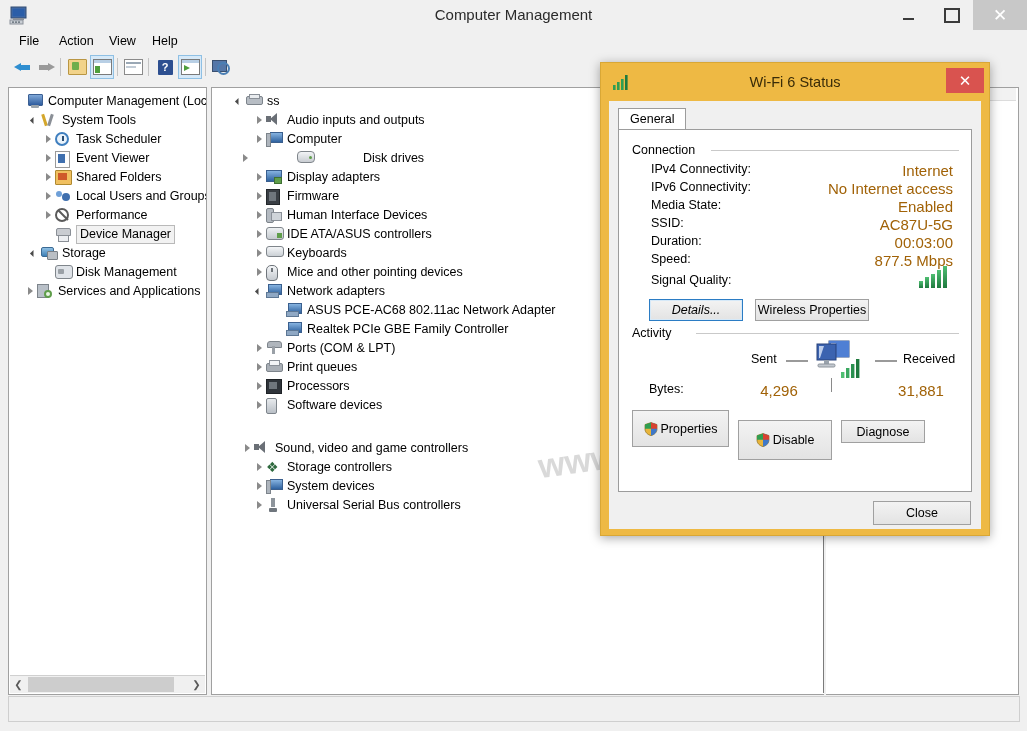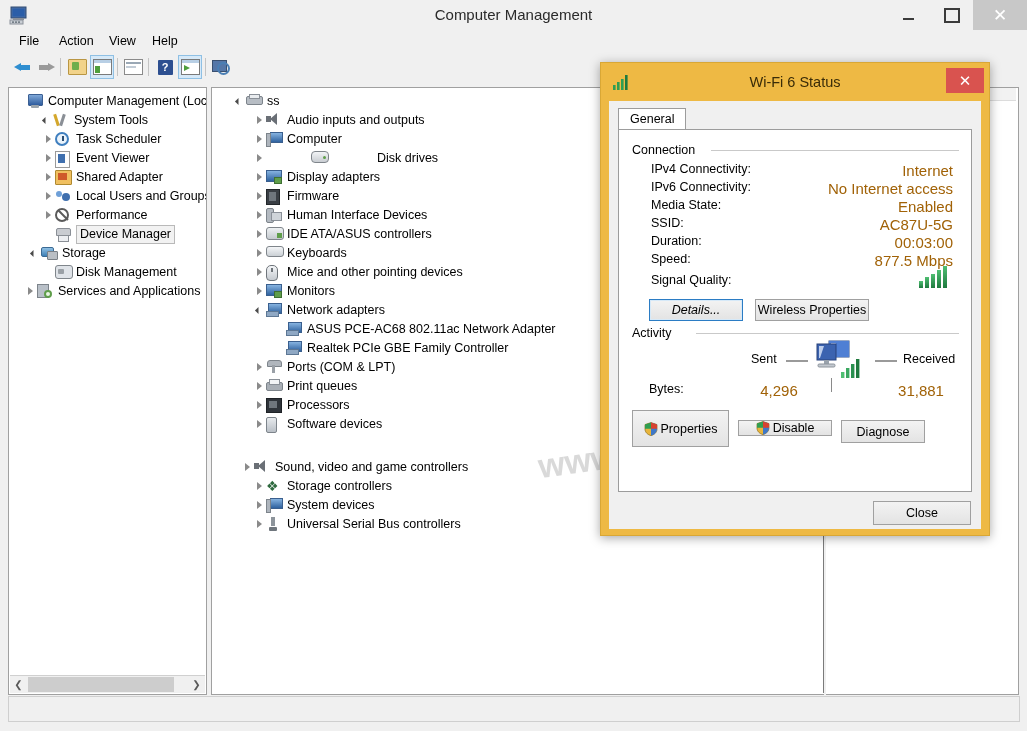--- a/index.html
+++ b/index.html
@@ -261,21 +261,21 @@
 
     <div class="panel-left">
       <div class="tree" id="console-tree">
           <div class="node" style="padding-left: 6px;">
             <div class="tw "></div>
             <div class="ni">
               <div class="i-comp"></div>
             </div>
             <span class="nl">Computer Management (Local</span>
           </div>
-          <div class="node" style="padding-left: 32px;">
+          <div class="node" style="padding-left: 20px;">
             <div class="tw exp"></div>
             <div class="ni">
               <div class="i-tools"></div>
             </div>
             <span class="nl">System Tools</span>
           </div>
           <div class="node" style="padding-left: 34px;">
             <div class="tw col"></div>
             <div class="ni">
               <div class="i-clock"></div>
@@ -287,21 +287,21 @@
             <div class="ni">
               <div class="i-event"></div>
             </div>
             <span class="nl">Event Viewer</span>
           </div>
           <div class="node" style="padding-left: 34px;">
             <div class="tw col"></div>
             <div class="ni">
               <div class="i-shared"></div>
             </div>
-            <span class="nl">Shared Adapter</span>
+            <span class="nl">Shared Folders</span>
           </div>
           <div class="node" style="padding-left: 34px;">
             <div class="tw col"></div>
             <div class="ni">
               <div class="i-users"></div>
             </div>
             <span class="nl">Local Users and Groups</span>
           </div>
           <div class="node" style="padding-left: 34px;">
             <div class="tw col"></div>
@@ -362,21 +362,21 @@
             </div>
             <span class="nl">Audio inputs and outputs</span>
           </div>
           <div class="node" style="padding-left: 42px;">
             <div class="tw col"></div>
             <div class="ni">
               <div class="i-pc"></div>
             </div>
             <span class="nl">Computer</span>
           </div>
-          <div class="node" style="padding-left: 42px; gap: 45px;">
+          <div class="node" style="padding-left: 28px; gap: 45px;">
             <div class="tw col"></div>
             <div class="ni">
               <div class="i-hdd"></div>
             </div>
             <span class="nl">Disk drives</span>
           </div>
           <div class="node" style="padding-left: 42px;">
             <div class="tw col"></div>
             <div class="ni">
               <div class="i-display"></div>
@@ -410,27 +410,20 @@
               <div class="i-kbd"></div>
             </div>
             <span class="nl">Keyboards</span>
           </div>
           <div class="node" style="padding-left: 42px;">
             <div class="tw col"></div>
             <div class="ni">
               <div class="i-mouse"></div>
             </div>
             <span class="nl">Mice and other pointing devices</span>
-          </div>
-          <div class="node" style="padding-left: 42px;">
-            <div class="tw col"></div>
-            <div class="ni">
-              <div class="i-display"></div>
-            </div>
-            <span class="nl">Monitors</span>
           </div>
           <div class="node" style="padding-left: 42px;">
             <div class="tw exp"></div>
             <div class="ni">
               <div class="i-net"></div>
             </div>
             <span class="nl">Network adapters</span>
           </div>
           <div class="node" style="padding-left: 62px;">
             <div class="tw "></div>
@@ -614,21 +607,21 @@
           <span class="shield">
             <svg width="14" height="14" viewBox="0 0 14 14">
                 <path d="M7 0.6 L13 2.6 V7 C13 10.4 10.3 12.7 7 13.6 C3.7 12.7 1 10.4 1 7 V2.6 Z" fill="#e8b53c" stroke="#8a6a12" stroke-width=".7"></path>
                 <path d="M7 0.6 L13 2.6 V7 C13 10.4 10.3 12.7 7 13.6 Z" fill="#3f78c8"></path>
                 <path d="M1 2.6 L7 0.6 V6.8 H1 Z" fill="#2f9e52"></path>
                 <path d="M7 0.6 L13 2.6 V6.8 H7 Z" fill="#d8422f"></path>
               </svg>
           </span>
           <span>Properties</span>
         </div>
-        <div class="btn" style="left:119px;top:290px;width:94px;height:16px">
+        <div class="btn" style="left:119px;top:290px;width:94px;height:40px">
           <span class="shield">
             <svg width="14" height="14" viewBox="0 0 14 14">
                 <path d="M7 0.6 L13 2.6 V7 C13 10.4 10.3 12.7 7 13.6 C3.7 12.7 1 10.4 1 7 V2.6 Z" fill="#e8b53c" stroke="#8a6a12" stroke-width=".7"></path>
                 <path d="M7 0.6 L13 2.6 V7 C13 10.4 10.3 12.7 7 13.6 Z" fill="#3f78c8"></path>
                 <path d="M1 2.6 L7 0.6 V6.8 H1 Z" fill="#2f9e52"></path>
                 <path d="M7 0.6 L13 2.6 V6.8 H7 Z" fill="#d8422f"></path>
               </svg>
           </span>
           <span>Disable</span>
         </div>

